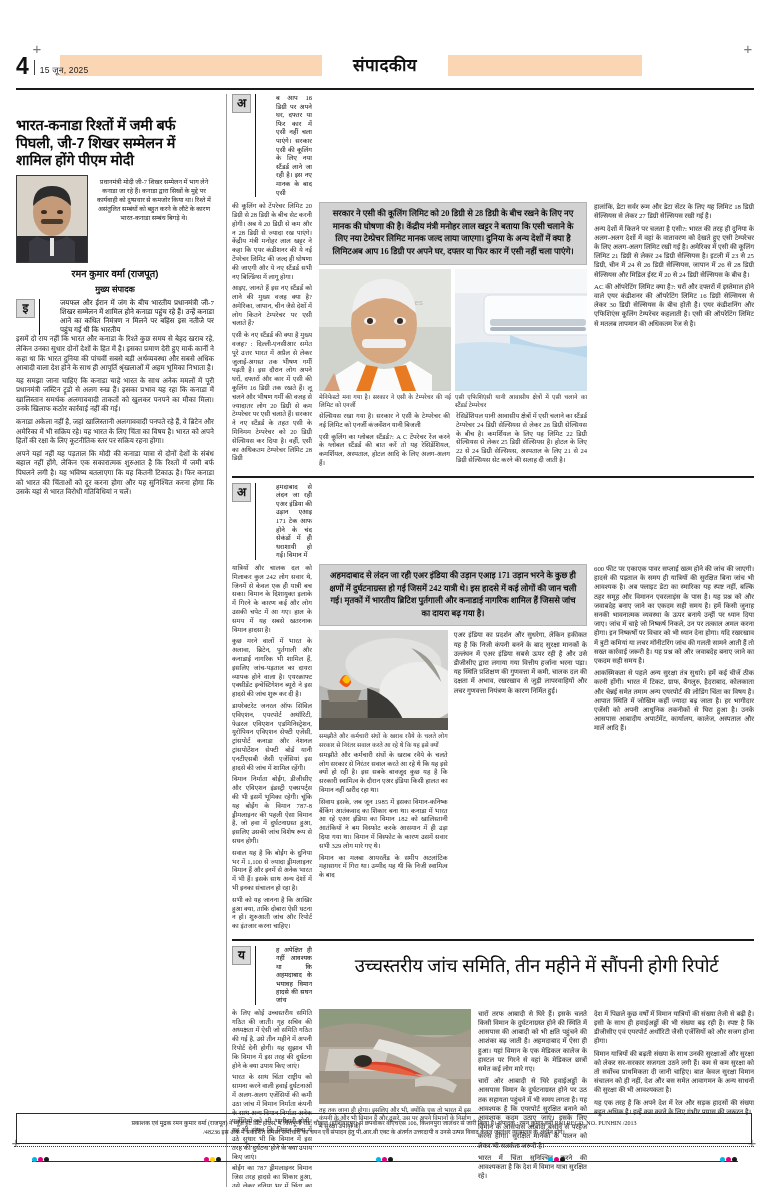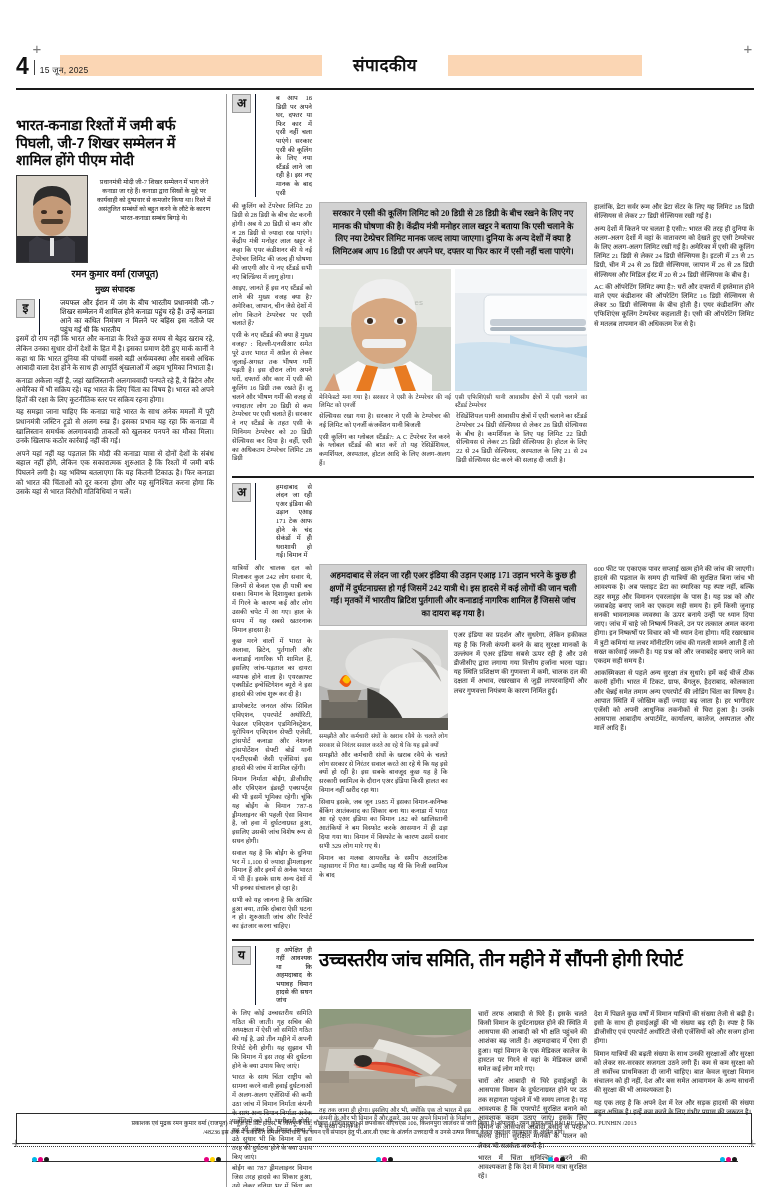--- a/index.html
+++ b/index.html
@@ -41,21 +41,21 @@
   
   .body-grid{display:flex;margin-top:4px;}
   .col-left{width:205px;flex:0 0 205px;padding-right:7px;box-sizing:border-box;margin-top:23px;}
   .vrule{width:1px;background:#9a9a9a;flex:0 0 1px;margin:0 5px;}
   .col-main{flex:1 1 auto;min-width:0;}
 
   
   h1.hl{margin:0;font-size:14.4px;line-height:17.5px;font-weight:bold;color:#0c0c0c;letter-spacing:-.1px;}
   h2.hl-main{margin:0;font-size:19.4px;line-height:24px;font-weight:bold;color:#080808;letter-spacing:-.35px;white-space:nowrap;}
   h2.hl-main-2{margin:0;font-size:18.2px;line-height:23px;font-weight:bold;color:#080808;letter-spacing:-.3px;white-space:nowrap;}
-  h2.hl-main-3{margin:0;font-size:18.6px;line-height:23px;font-weight:bold;color:#080808;letter-spacing:-.3px;}
+  h2.hl-main-3{margin:6px;font-size:18.6px;line-height:23px;font-weight:normal;color:#080808;letter-spacing:-.3px;text-align:center;}
 
   
   .p{font-size:7.1px;line-height:9.6px;text-align:justify;margin:0 0 3px 0;color:#1d1d1d;
      font-family:Liberation Serif, serif;}
 
   
   .dropwrap{display:flex;gap:4px;align-items:flex-start;}
   .dropcap{flex:0 0 auto;width:17px;height:17px;background:#d9d9d9;border:1px solid #9b9b9b;
       font-size:12px;font-weight:bold;line-height:17px;text-align:center;color:#111;}
   .dropcap-lines{flex:1 1 auto;font-size:7.1px;line-height:9.2px;text-align:justify;
@@ -140,22 +140,22 @@
 
       <div class="author-name">रमन कुमार वर्मा (राजपूत)</div>
       <div class="author-role">मुख्य संपादक</div>
 
       <div class="dropwrap" style="margin-top:5px;">
         <div class="dropcap">इ</div>
         <div class="dropcap-lines">जयफल और ईरान में जंग के बीच भारतीय प्रधानमंत्री जी-7 शिखर सम्मेलन में शामिल होने कनाडा पहुंच रहे हैं। उन्हें कनाडा आने का कथित निमंत्रण न मिलने पर बहिस इस नतीजे पर पहुंच गई थी कि भारतीय</div>
       </div>
 
       <p class="p">इसमें दो राय नहीं कि भारत और कनाडा के रिश्ते कुछ समय से बेहद खराब रहे, लेकिन उनका सुधार दोनों देशों के हित में है। इसका प्रमाण देरी हुए मार्क कार्नी ने कहा था कि भारत दुनिया की पांचवीं सबसे बड़ी अर्थव्यवस्था और सबसे अधिक आबादी वाला देश होने के साथ ही आपूर्ति श्रृंखलाओं में अहम भूमिका निभाता है।</p>
+      <p class="p">यह समझा जाना चाहिए कि कनाडा चाहे भारत के साथ अनेक ममलों में पूरी प्रधानमंत्री जस्टिन ट्रूडो से अलग रुख हैं। इसका प्रभाव यह रहा कि कनाडा में खालिस्तान समर्थक अलगाववादी ताकतों को खुलकर पनपने का मौका मिला। उनके खिलाफ कठोर कार्रवाई नहीं की गई।</p>
       <p class="p">कनाडा अकेला नहीं है, जहां खालिस्तानी अलगाववादी पनपते रहे हैं, वे ब्रिटेन और अमेरिका में भी सक्रिय रहे। यह भारत के लिए चिंता का विषय है। भारत को अपने हितों की रक्षा के लिए कूटनीतिक स्तर पर सक्रिय रहना होगा।</p>
-      <p class="p">यह समझा जाना चाहिए कि कनाडा चाहे भारत के साथ अनेक ममलों में पूरी प्रधानमंत्री जस्टिन ट्रूडो से अलग रुख हैं। इसका प्रभाव यह रहा कि कनाडा में खालिस्तान समर्थक अलगाववादी ताकतों को खुलकर पनपने का मौका मिला। उनके खिलाफ कठोर कार्रवाई नहीं की गई।</p>
       <p class="p">अपने यहां नहीं यह पड़ताल कि मोदी की कनाडा यात्रा से दोनों देशों के संबंध बहाल नहीं होंगे, लेकिन एक सकारात्मक शुरुआत है कि रिश्तों में जमी बर्फ पिघलने लगी है। यह भविष्य बतलाएगा कि यह कितनी टिकाऊ है। फिर कनाडा को भारत की चिंताओं को दूर करना होगा और यह सुनिश्चित करना होगा कि उसके यहां से भारत विरोधी गतिविधियां न चलें।</p>
     </div>
 
     <div class="vrule"></div>
 
     <div class="col-main">
 
       <div>
         <div style="display:flex;gap:7px;align-items:flex-start;">
           <div style="flex:0 0 80px;">

